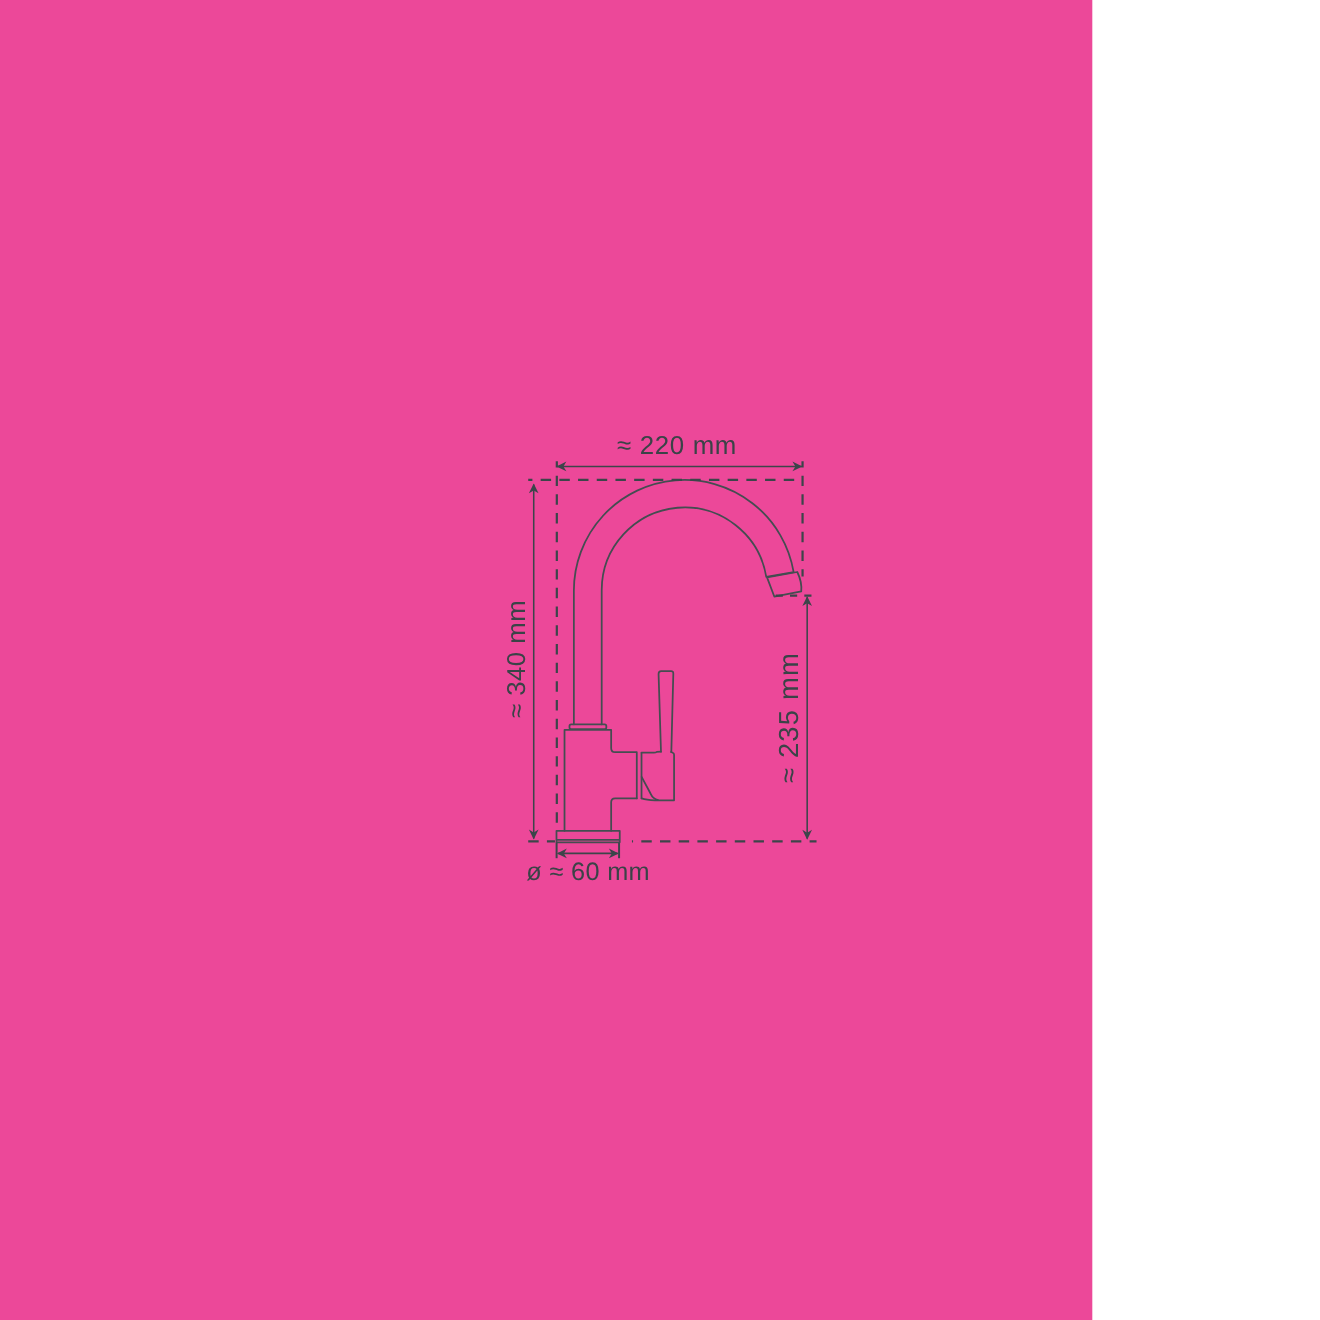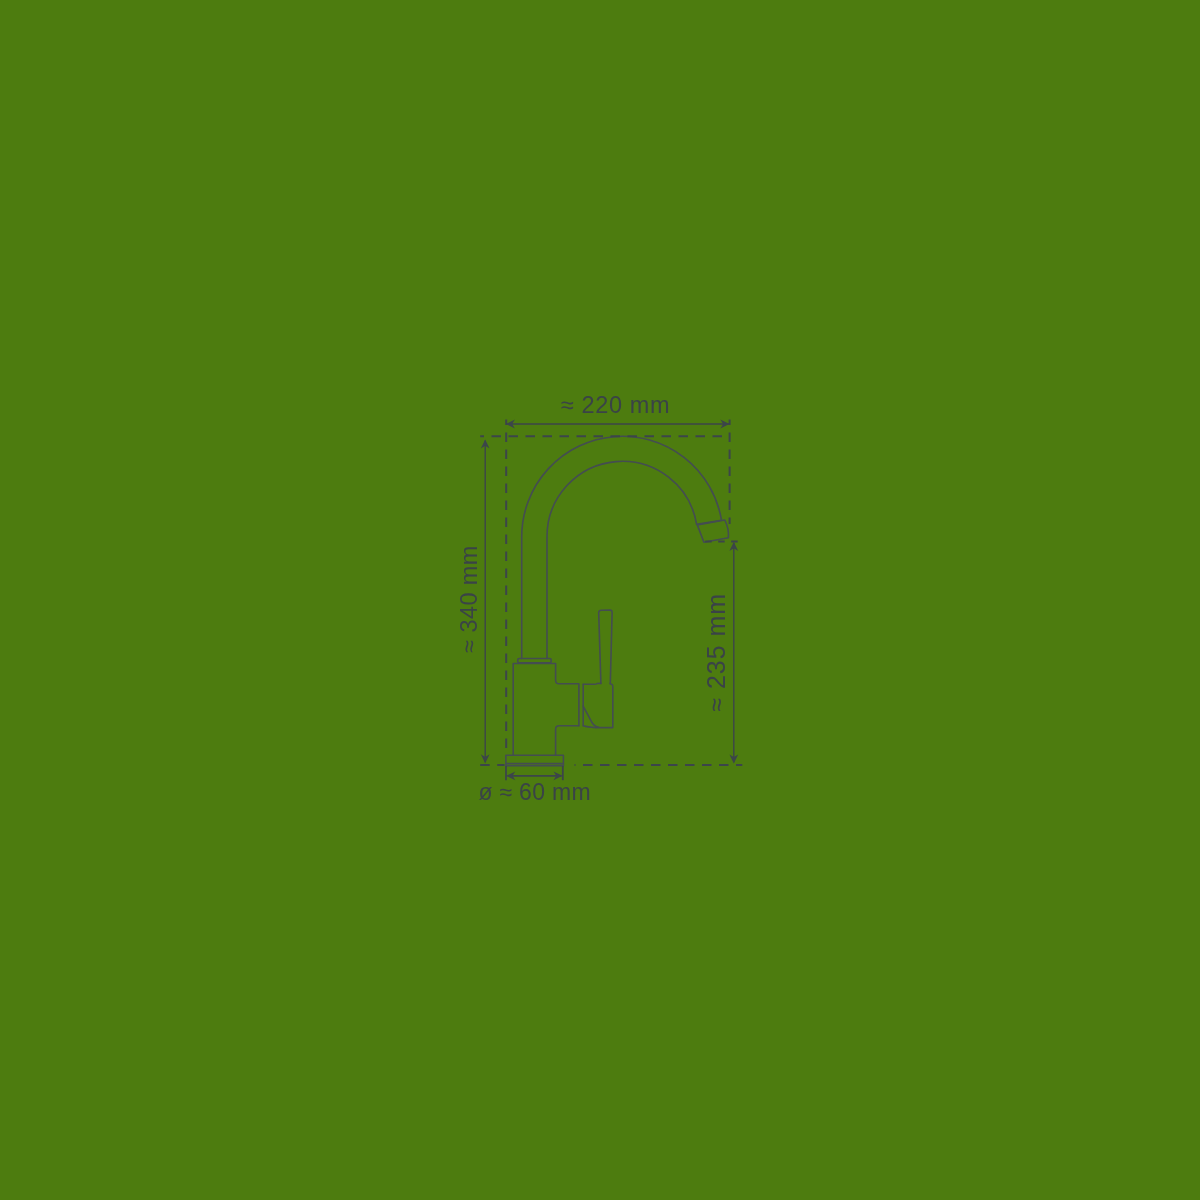--- a/index.html
+++ b/index.html
@@ -1,16 +1,16 @@
 <!DOCTYPE html>
 <html><head>
 <meta charset="utf-8">
 <style>
   html,body{margin:0;padding:0;background:#ffffff;}
-  .page{width:1200px;height:1200px;position:relative;background:#4d7c0f;overflow:hidden;}
+  .page{width:993px;height:1200px;position:relative;background:#ec4899;overflow:hidden;}
   svg{position:absolute;top:0;left:0;}
   text{font-family:"Liberation Sans", sans-serif;fill:#3a4347;}
 </style>
 </head>
 <body>
 <div class="page">
 <svg width="1200" height="1200" viewBox="0 0 1200 1200">
   <g stroke="#444d51" stroke-width="1.6" fill="none" stroke-linecap="round" stroke-linejoin="round">
 
     <path d="M 521.7,658.5 L 521.7,537 A 100.6,100.6 0 0 1 721.5,520.2 L 696.6,524.4 A 75.3,75.3 0 0 0 547,537 L 547,658.5"></path>

